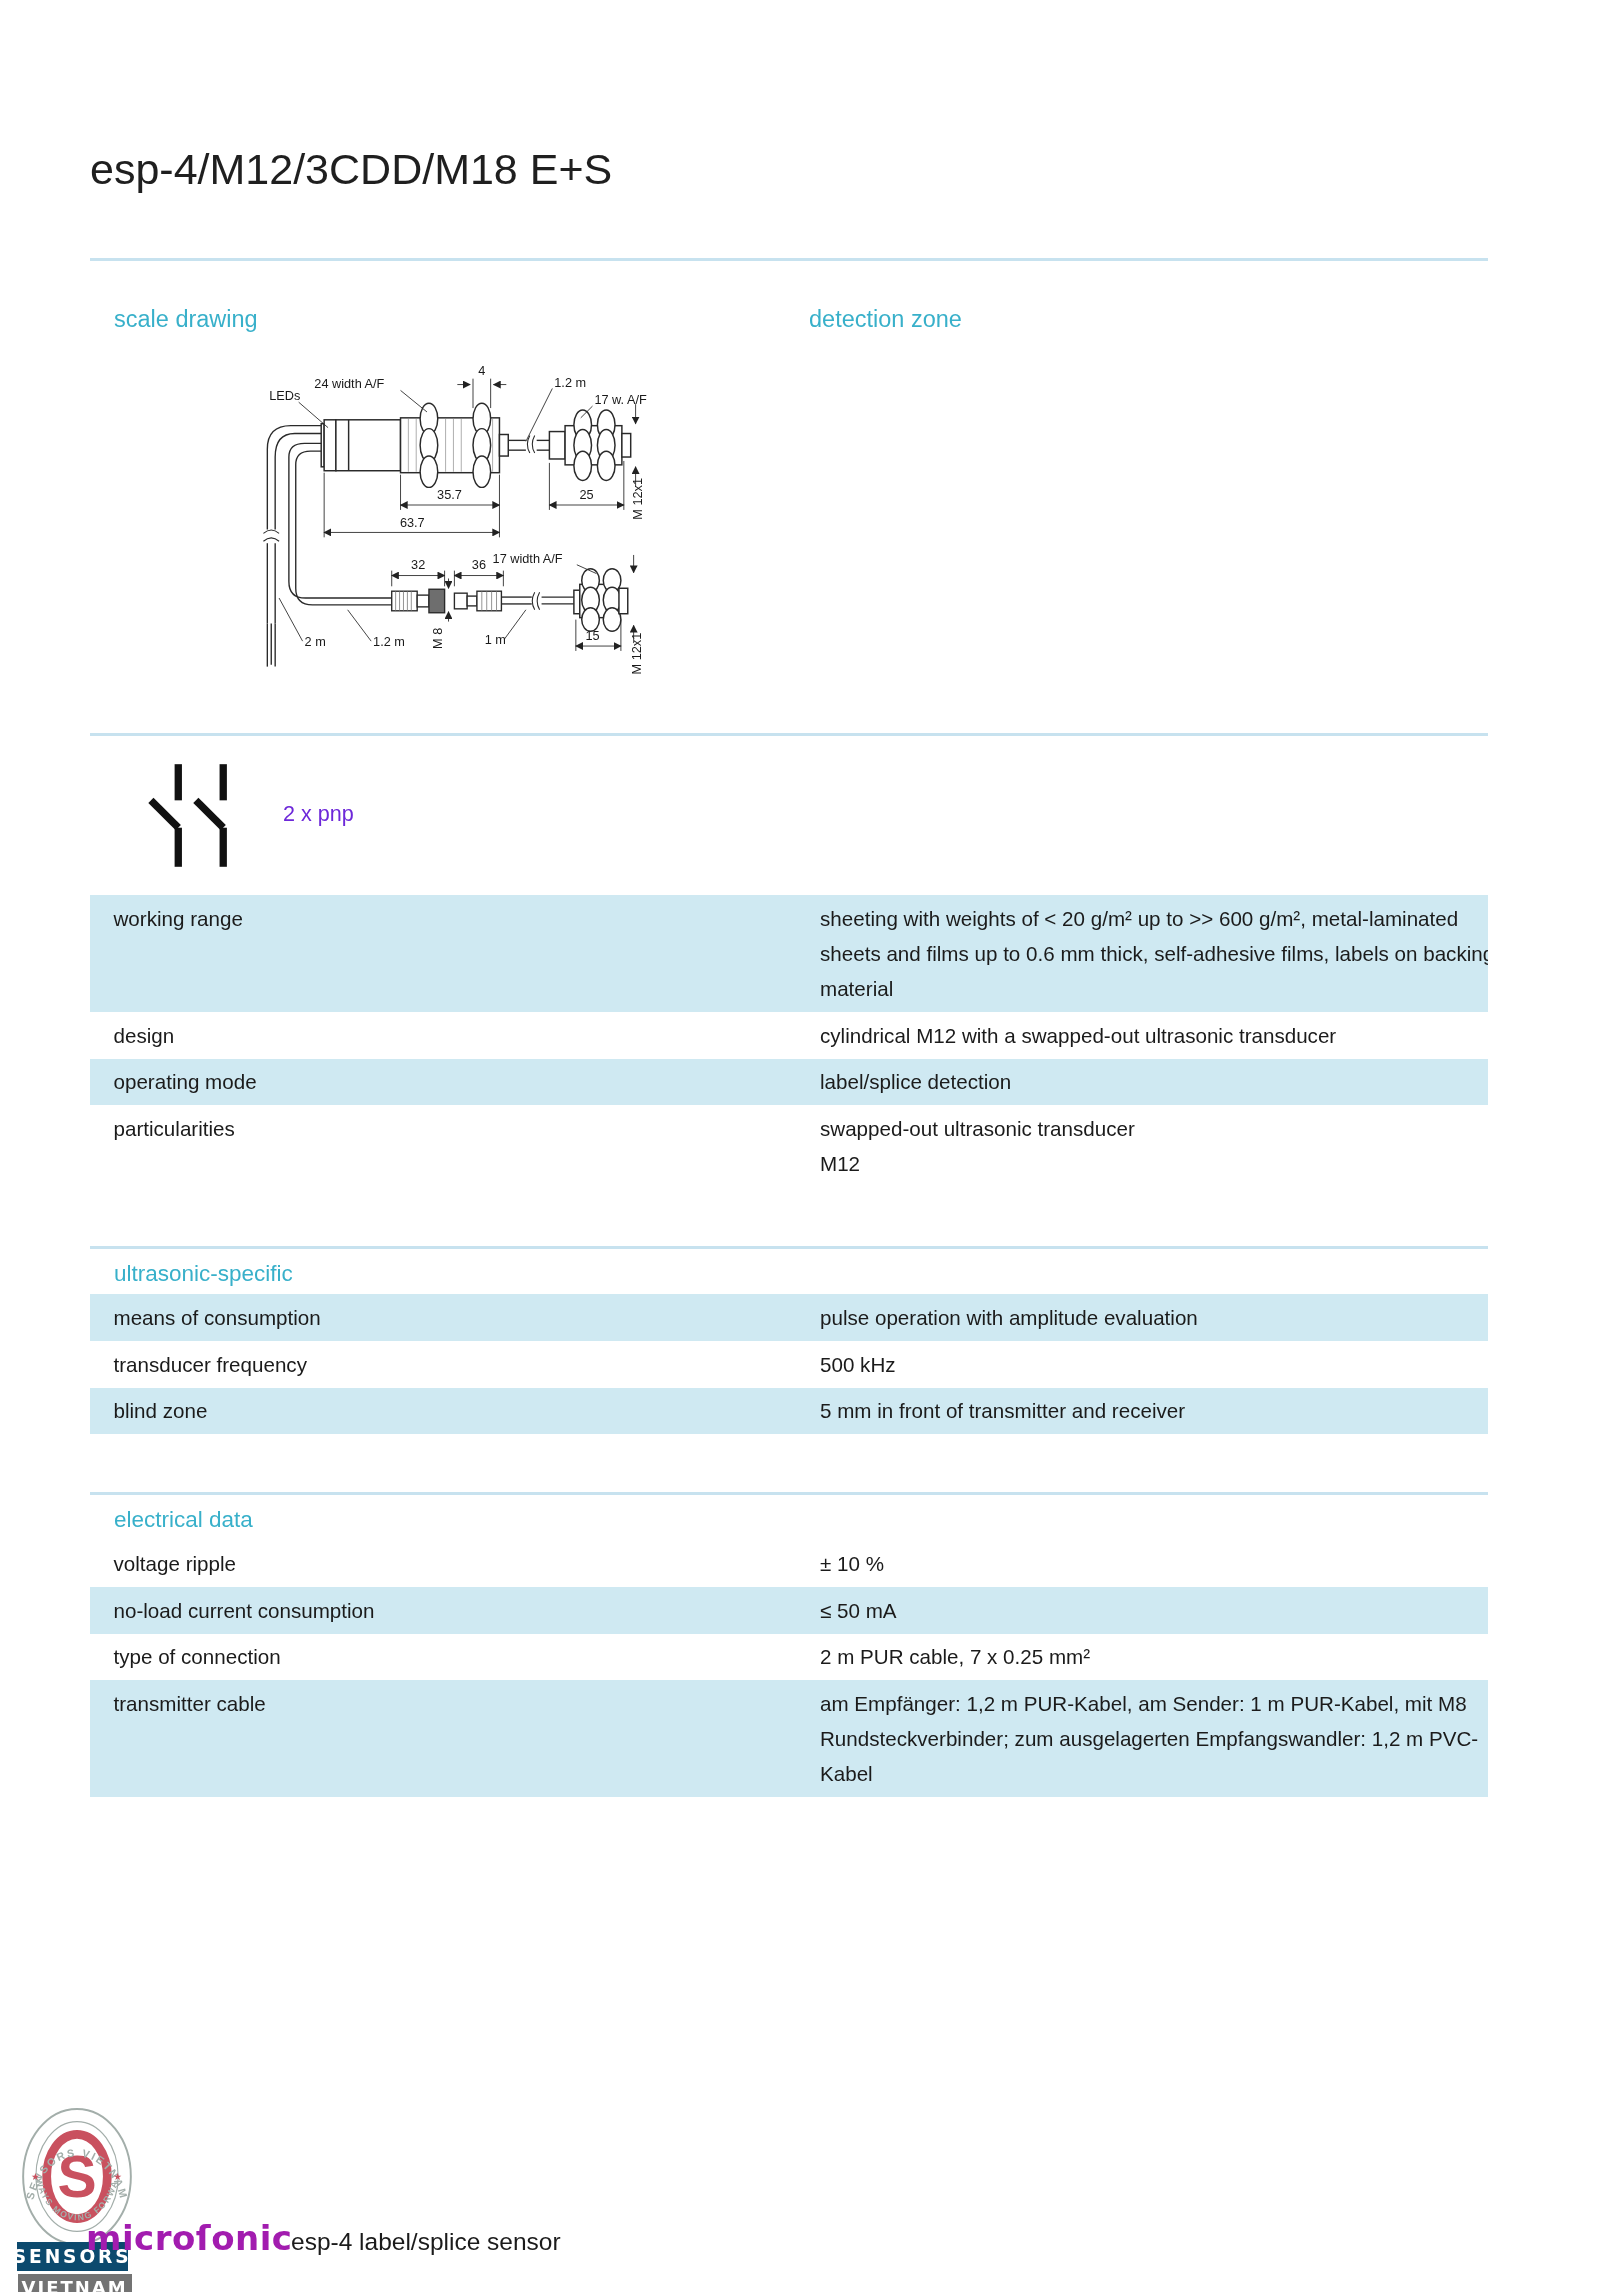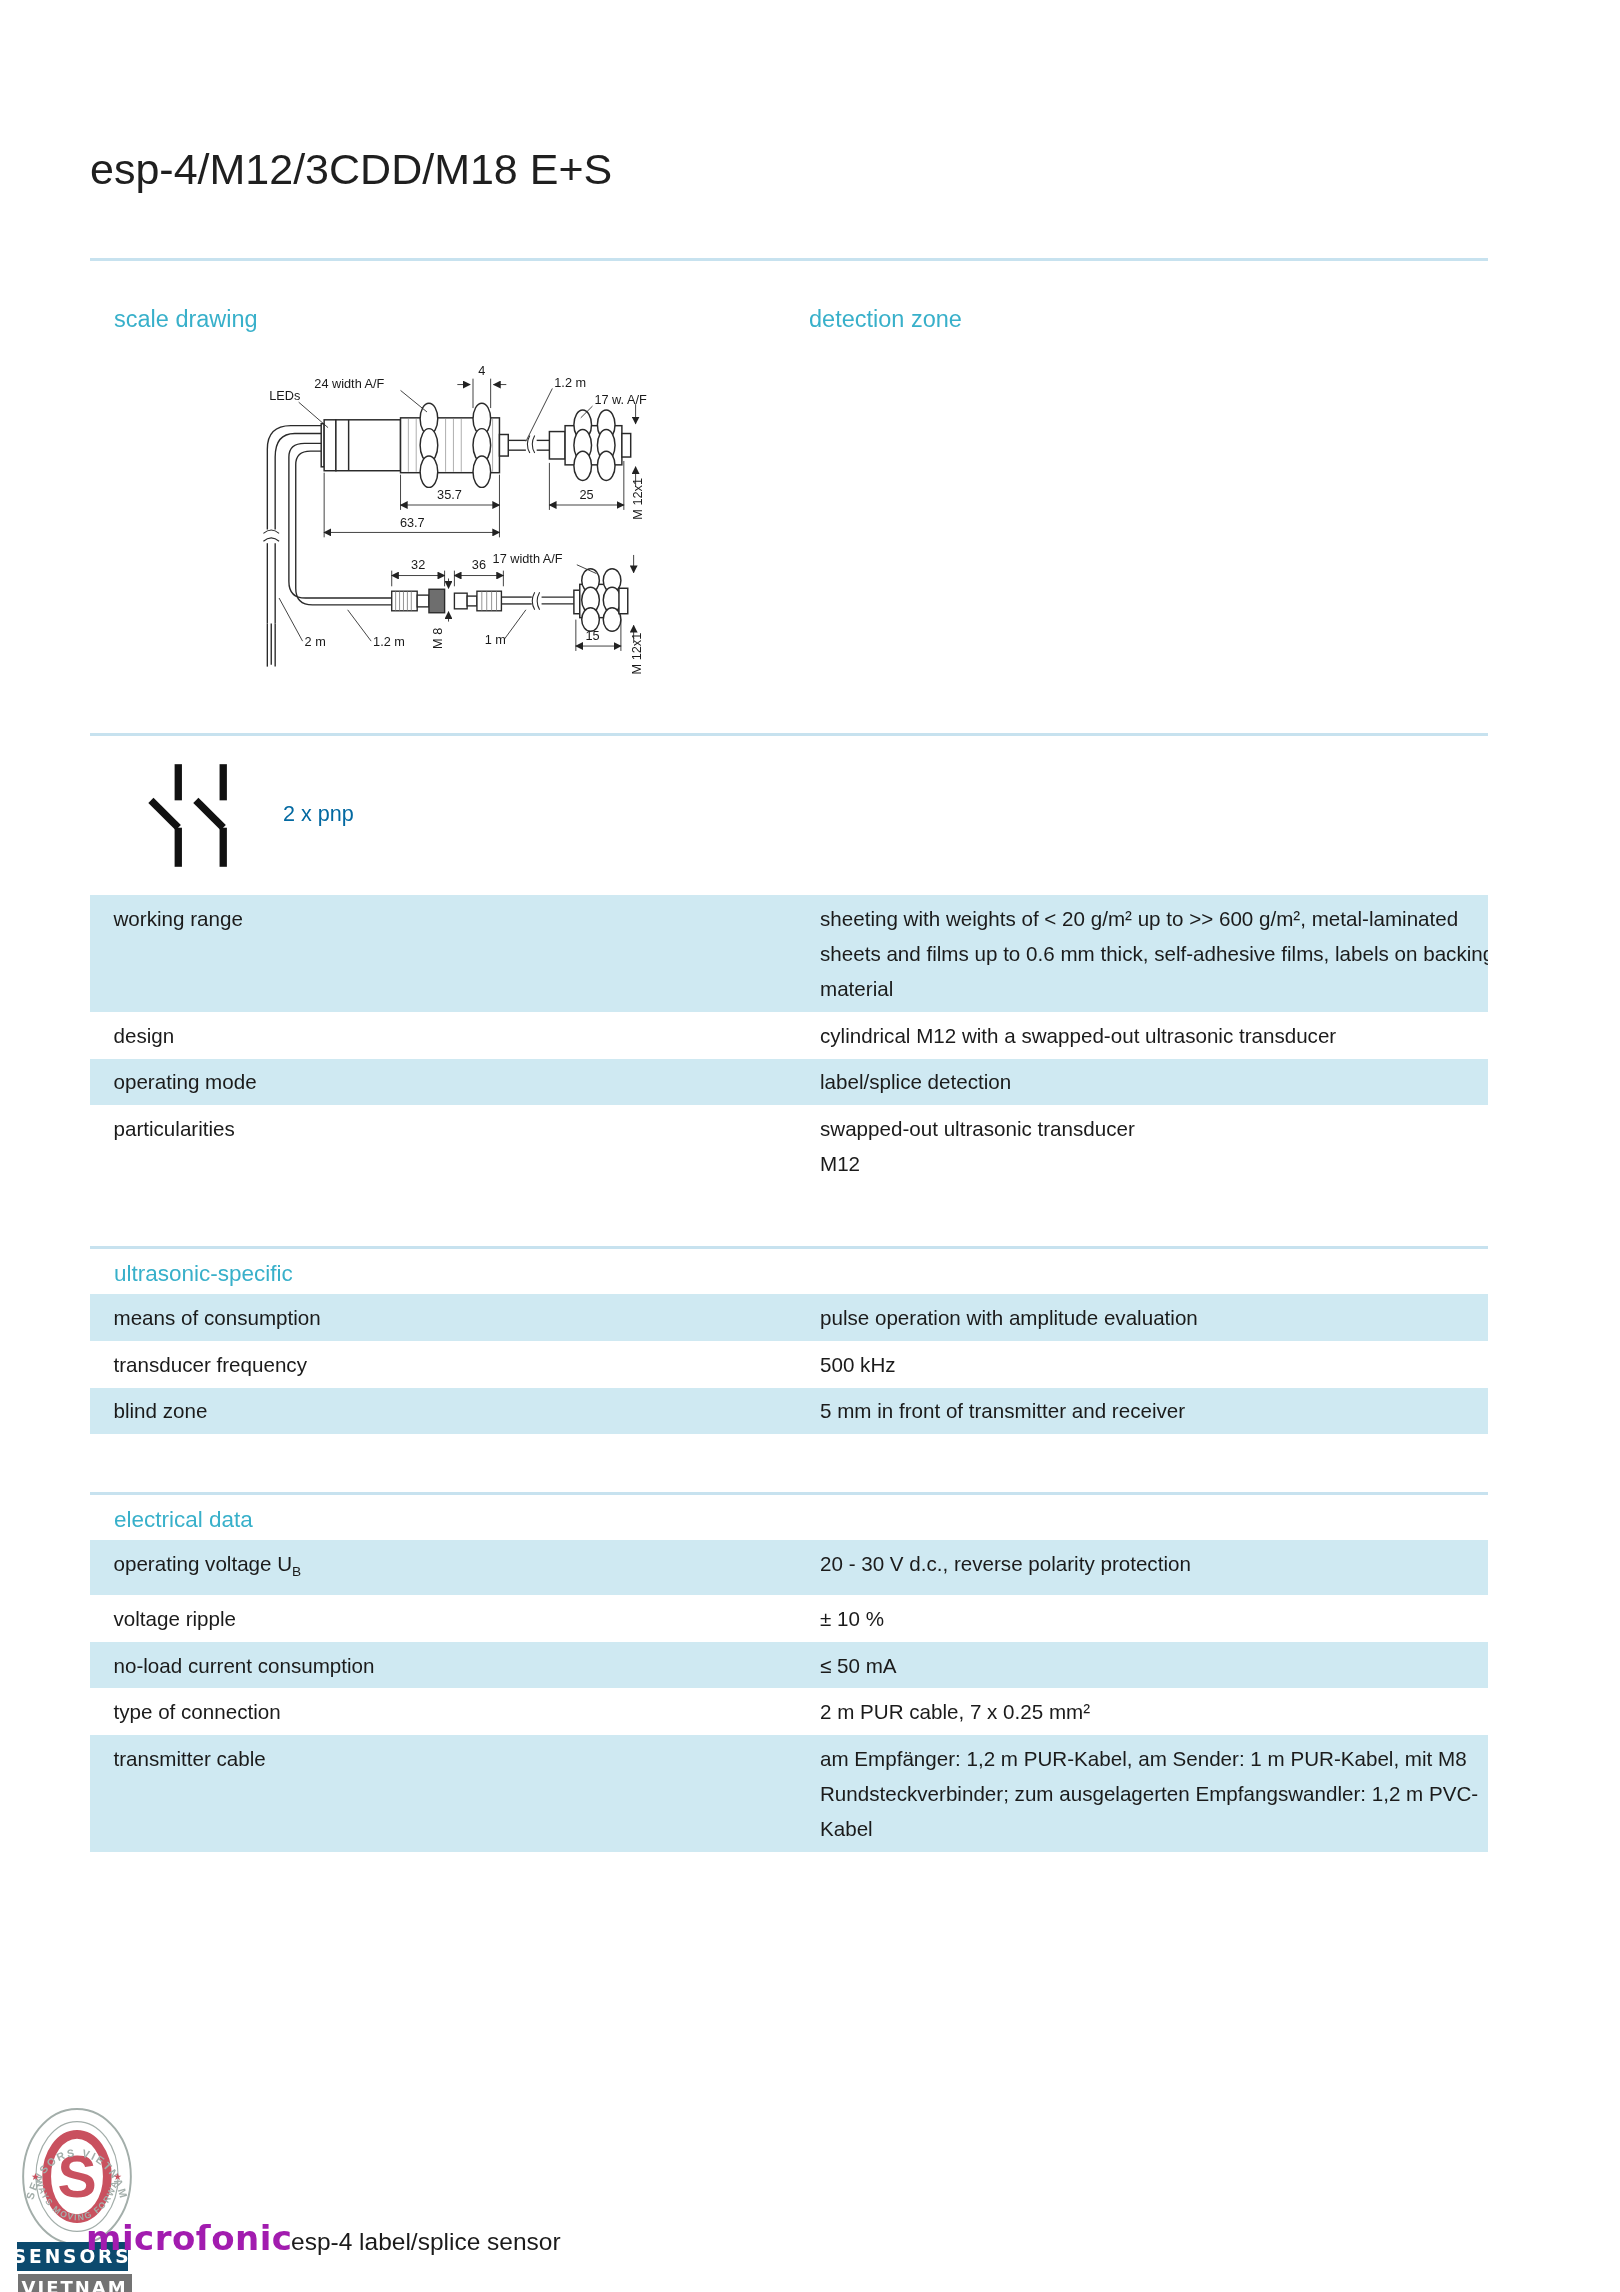--- a/index.html
+++ b/index.html
@@ -3,21 +3,21 @@
 <meta charset="utf-8">
 <style>
   html,body{margin:0;padding:0;background:#fff;}
   .page{position:relative;width:1488px;height:2293px;background:#ffffff;
         font-family:"Liberation Sans",sans-serif;color:#1b1b1b;overflow:hidden;margin-top:20px;}
   .abs{position:absolute;}
   .title{left:90px;top:125px;font-size:43px;font-weight:400;color:#1f1f1f;letter-spacing:0px;}
   .rule{position:absolute;left:90px;width:1466px;height:2.9px;background:#c7e2ef;}
   .colhead{position:absolute;font-size:23.5px;color:#38b0ca;}
   .sechead{position:absolute;left:114px;font-size:22.5px;color:#38b0ca;text-align:right;}
-  .pnp-label{position:absolute;left:283px;top:781px;font-size:21.6px;color:#0369a1;}
+  .pnp-label{position:absolute;left:283px;top:781px;font-size:21.6px;color:#6d28d9;}
   .table{position:absolute;left:90px;width:1466px;}
   .trow{display:flex;padding:5.9px 0;font-size:20.6px;line-height:35px;color:#1b1b1b;}
   .trow.alt{background:#cfe9f2;}
   .tlabel{flex:none;width:730px;padding-left:23.5px;box-sizing:border-box;}
   .tval{flex:1;padding-right:33px;}
   sub{font-size:13.7px;}
   .brand{position:absolute;left:86px;top:2198px;font-family:"DejaVu Sans",sans-serif;
          font-weight:bold;font-size:34px;color:#a21caf;letter-spacing:0.5px;}
   .productline{position:absolute;left:291px;top:2208px;font-size:24.5px;color:#1b1b1b;}
   .stampbox{position:absolute;display:flex;align-items:center;justify-content:center;
@@ -265,24 +265,20 @@
     </div>
     <div class="trow alt">
       <div class="tlabel">blind zone</div>
       <div class="tval">5 mm in front of transmitter and receiver</div>
     </div>
   </div>
 
   <div class="rule" style="top:1472px"></div>
   <div class="sechead" style="top:1487px">electrical data</div>
   <div class="table" style="top:1520px">
-    <div class="trow alt">
-      <div class="tlabel"><span>operating voltage U</span><sub>B</sub></div>
-      <div class="tval">20 - 30 V d.c., reverse polarity protection</div>
-    </div>
     <div class="trow">
       <div class="tlabel">voltage ripple</div>
       <div class="tval">± 10 %</div>
     </div>
     <div class="trow alt">
       <div class="tlabel">no-load current consumption</div>
       <div class="tval">≤ 50 mA</div>
     </div>
     <div class="trow">
       <div class="tlabel">type of connection</div>

